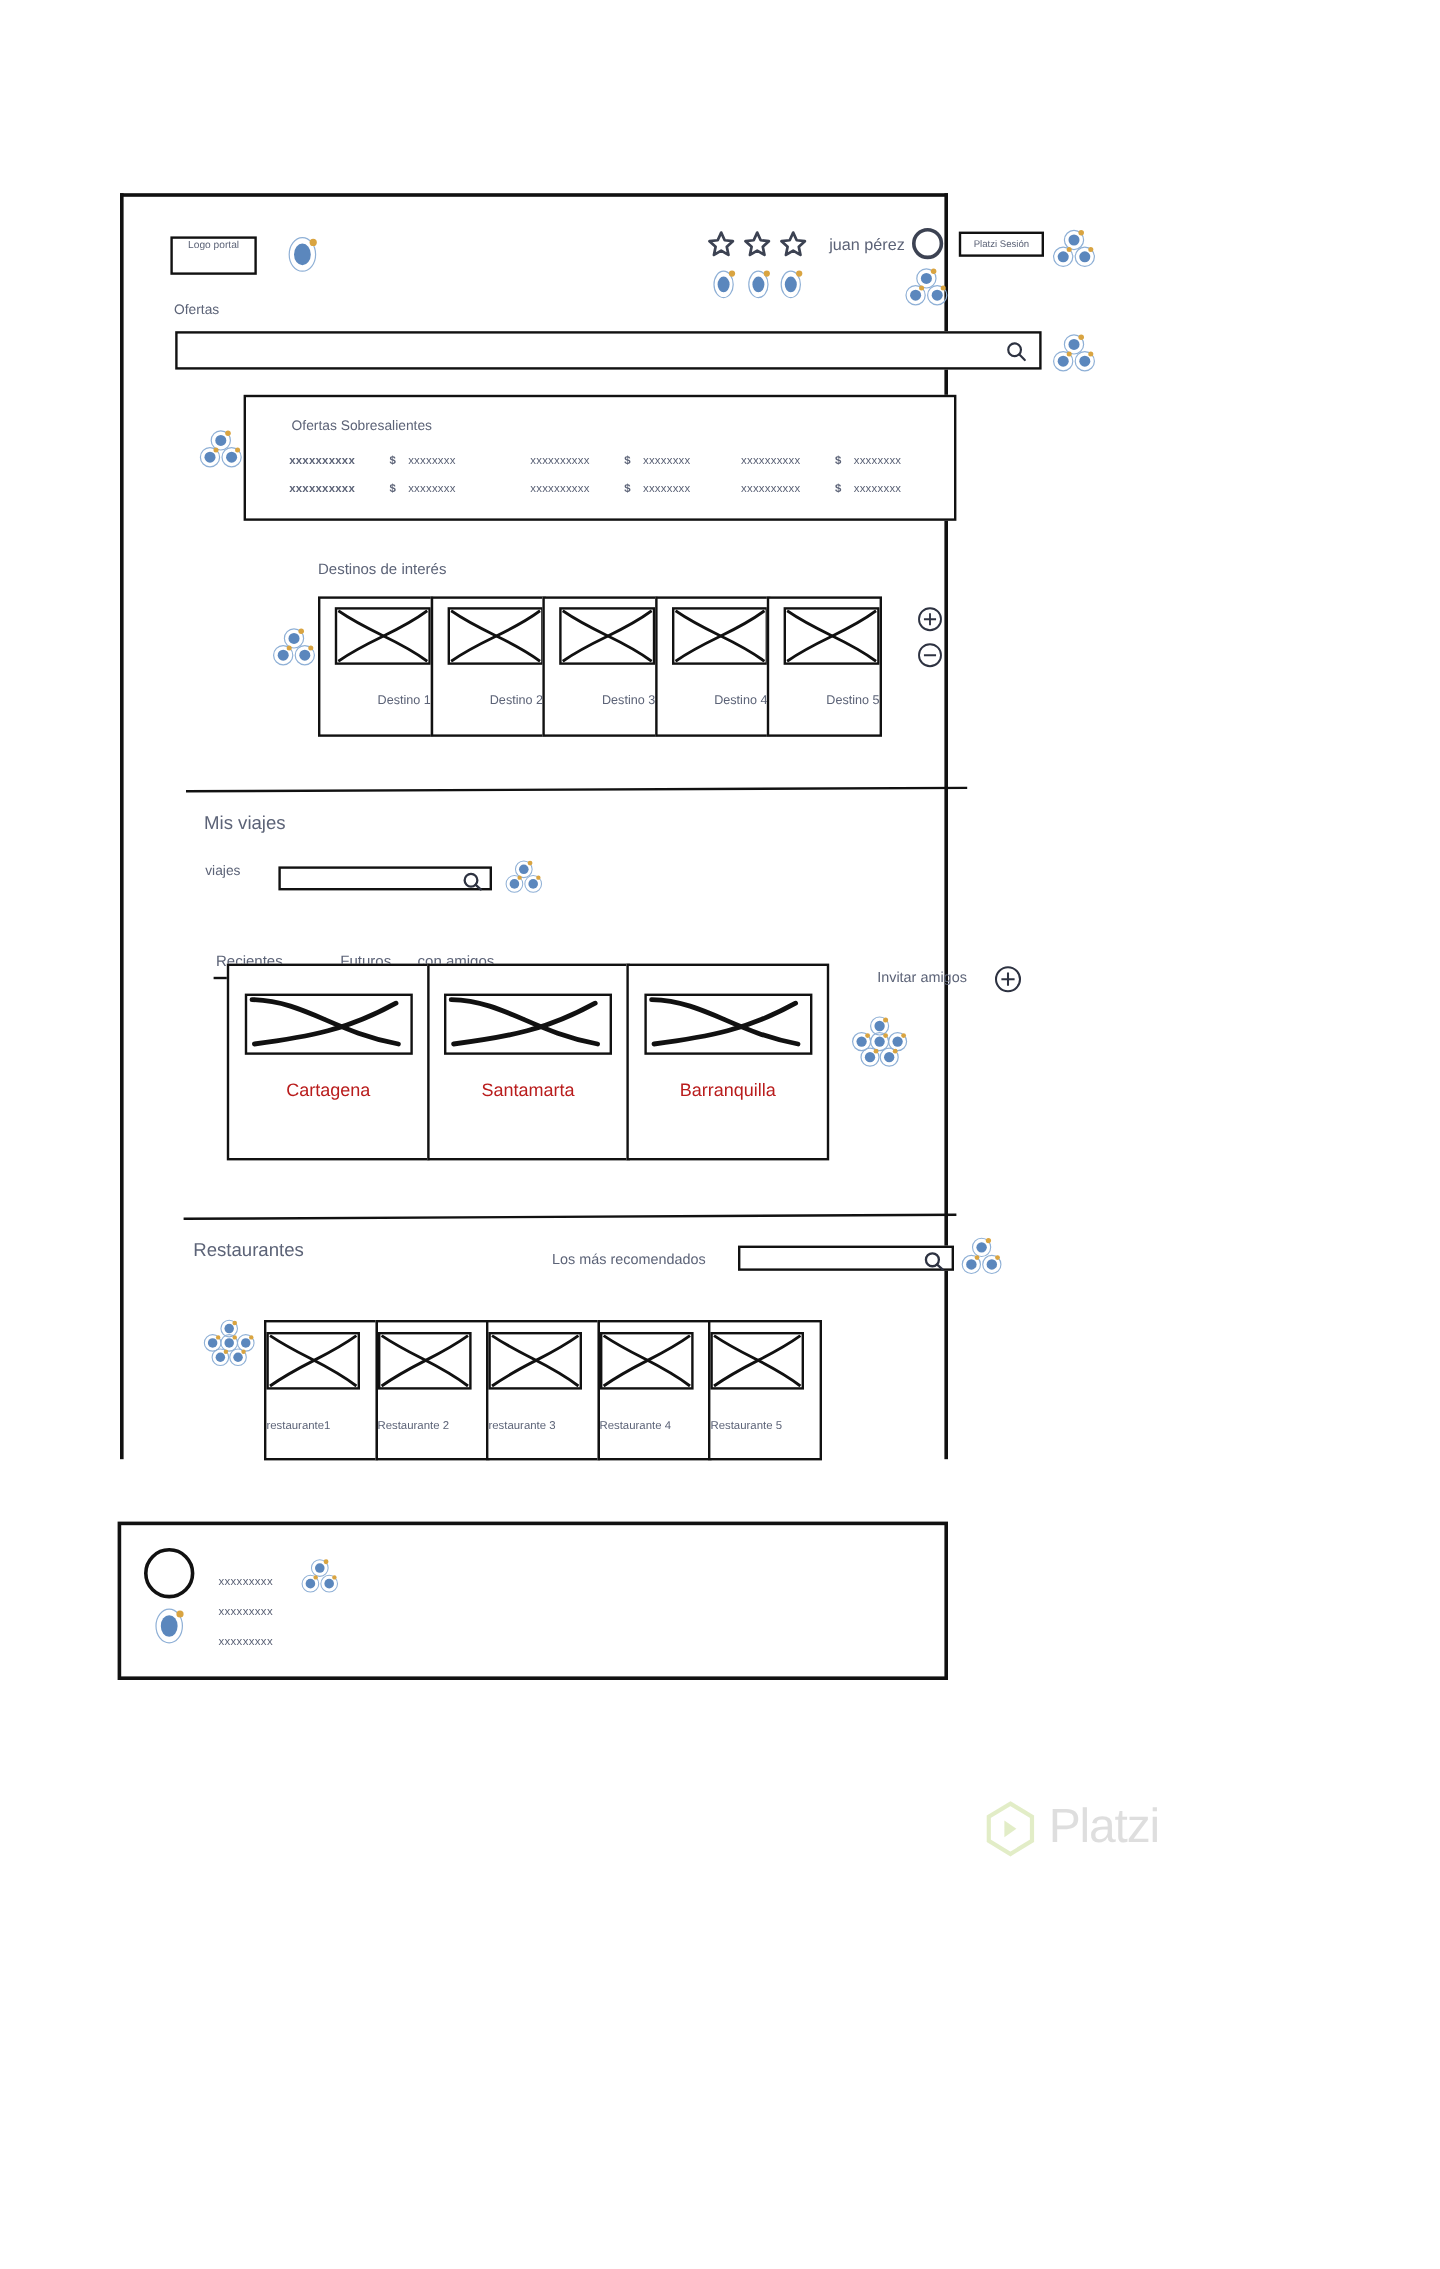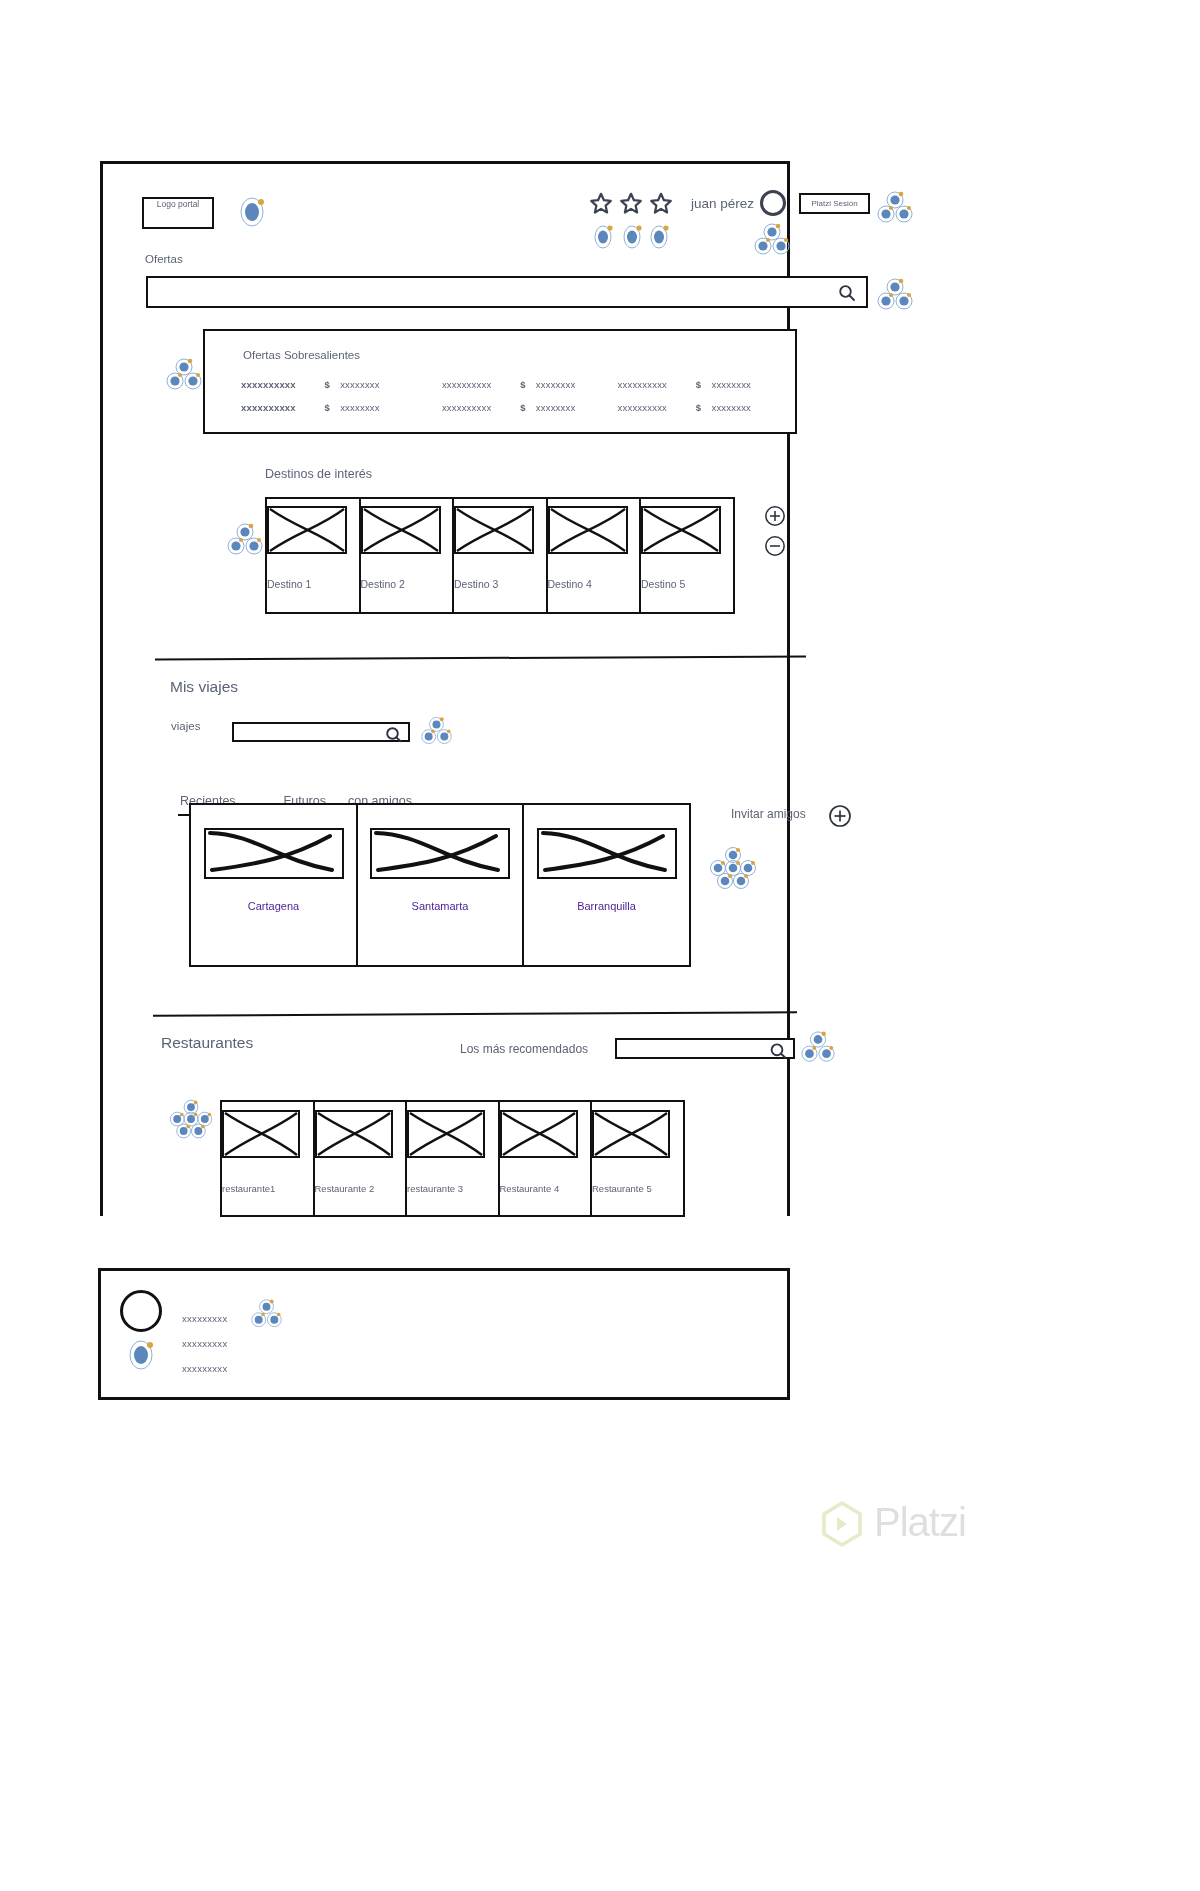--- a/index.html
+++ b/index.html
@@ -169,21 +169,21 @@
     top: 497px;
     display: flex;
   }
   .dest-card {
     width: 96px;
     height: 117px;
     border: 2.5px solid #111111;
     background: #fff;
     display: flex;
     flex-direction: column;
-    align-items: flex-start;
+    align-items: flex-end;
     position: relative;
   }
   .dest-card + .dest-card { margin-left: -2.5px; }
   .thumb {
     margin-top: 7px;
     width: 80px;
     height: 48px;
     border: 2.5px solid #111111;
     background: #fff;
   }
@@ -272,22 +272,22 @@
   .trip-thumb {
     margin-top: 23px;
     width: 140px;
     height: 51px;
     border: 2.5px solid #111111;
     background: #fff;
   }
   .trip-name {
     position: absolute;
     top: 95px;
-    font-size: 11px;
-    color: #4c1d95;
+    font-size: 15px;
+    color: #b91c1c;
   }
   .invitar-label {
     position: absolute;
     left: 731px;
     top: 807px;
     font-size: 12px;
     color: #5c6377;
   }
   .invitar-plus {
     position: absolute;

